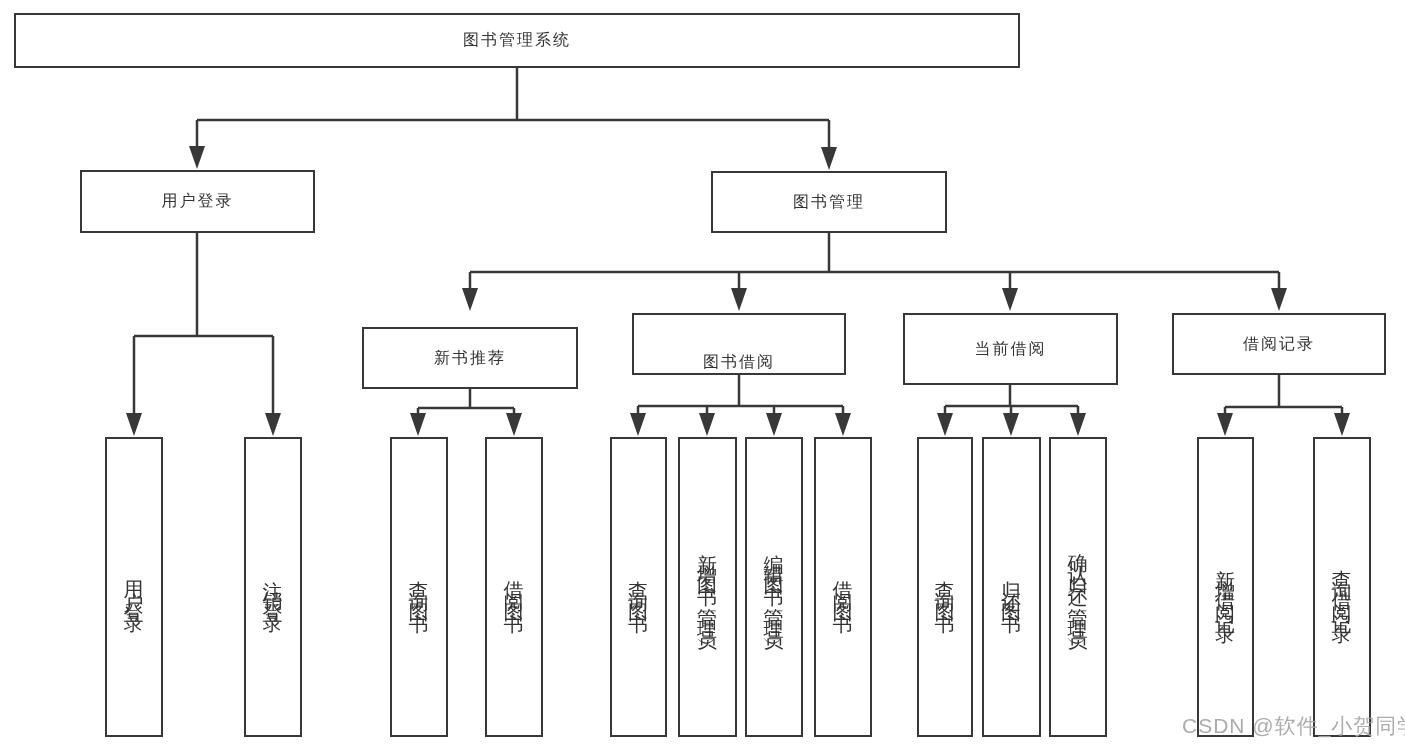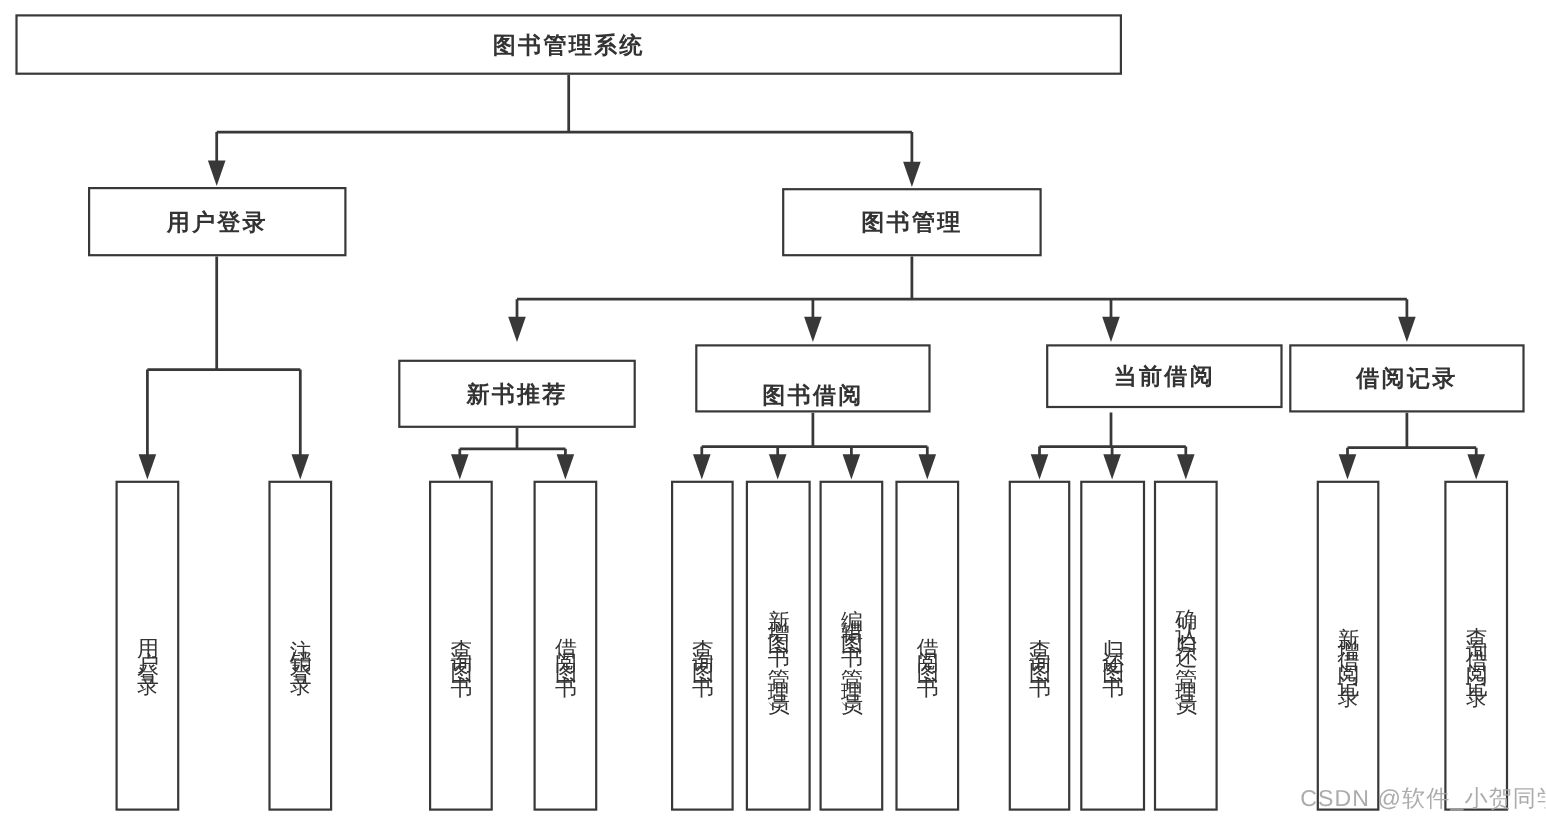--- a/index.html
+++ b/index.html
@@ -27,24 +27,23 @@
     position: absolute;
     box-sizing: border-box;
     border: 2.5px solid #383838;
     background: #ffffff;
     display: flex;
     align-items: center;
     justify-content: center;
     color: #333333;
   }
   .hbox {
-    font-size: 21px;
+    font-size: 16px;
     letter-spacing: 2px;
     white-space: nowrap;
-    font-weight: bold;
   }
   .vbox .vtext {
     writing-mode: vertical-rl;
     text-orientation: mixed;
     font-size: 20px;
     letter-spacing: 11px;
     line-height: 1;
     white-space: nowrap;
   }
   .watermark {
@@ -113,21 +112,21 @@
   <div class="box hbox" style="left:711px; top:171px; width:236px; height:62px;">
     <span>图书管理</span>
   </div>
 
   <div class="box hbox" style="left:362px; top:313px; width:216px; height:62px;margin-top:14px;">
     <span>新书推荐</span>
   </div>
   <div class="box hbox" style="left:632px; top:313px; width:214px; height:62px;align-items:flex-end;">
     <span>图书借阅</span>
   </div>
-  <div class="box hbox" style="left:903px; top:313px; width:215px; height:58px;margin-left:48px;">
+  <div class="box hbox" style="left:903px; top:313px; width:215px; height:72px;">
     <span>当前借阅</span>
   </div>
   <div class="box hbox" style="left:1172px; top:313px; width:214px; height:62px;text-align:center;">
     <span>借阅记录</span>
   </div>
 
   <div class="box vbox" style="left:105px; top:437px; width:58px; height:300px;">
     <span class="vtext">用户登录</span>
   </div>
   <div class="box vbox" style="left:244px; top:437px; width:58px; height:300px;">

